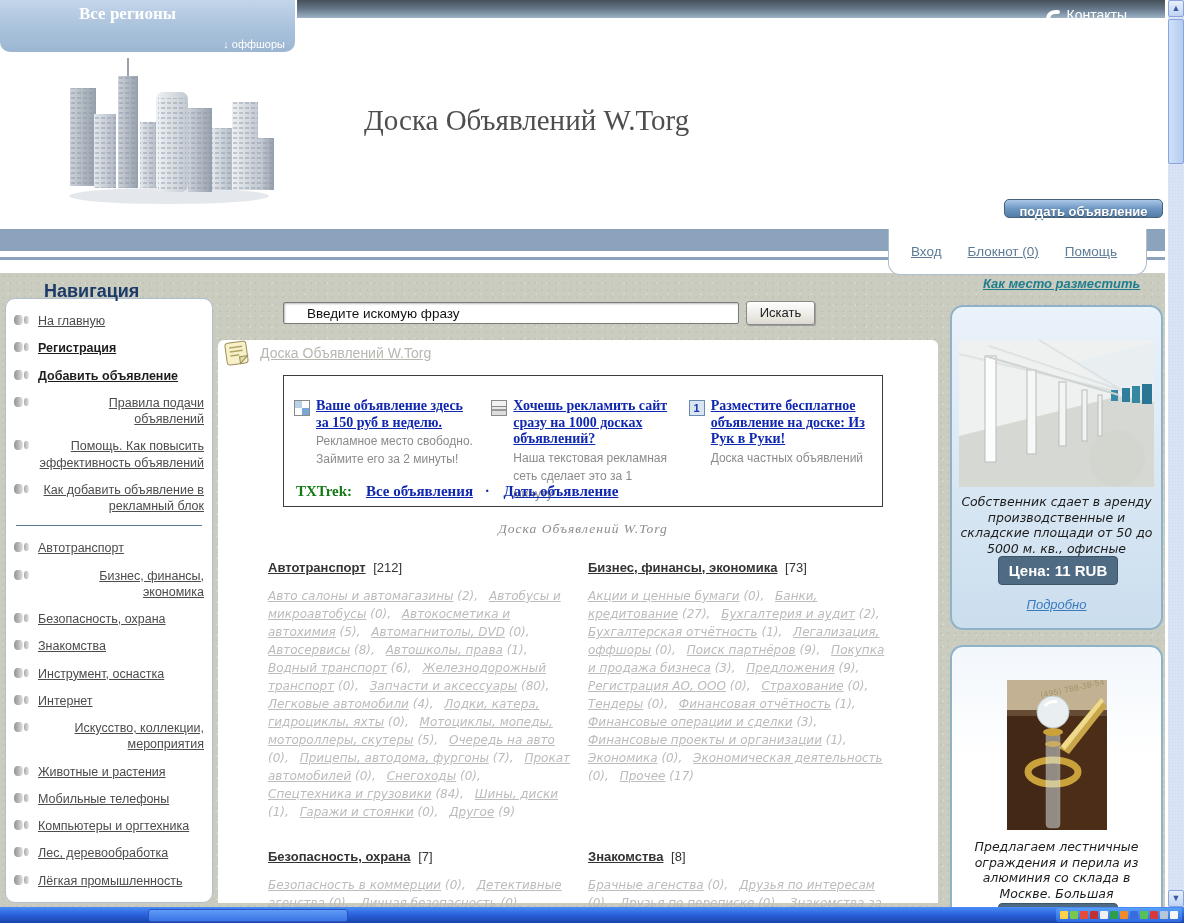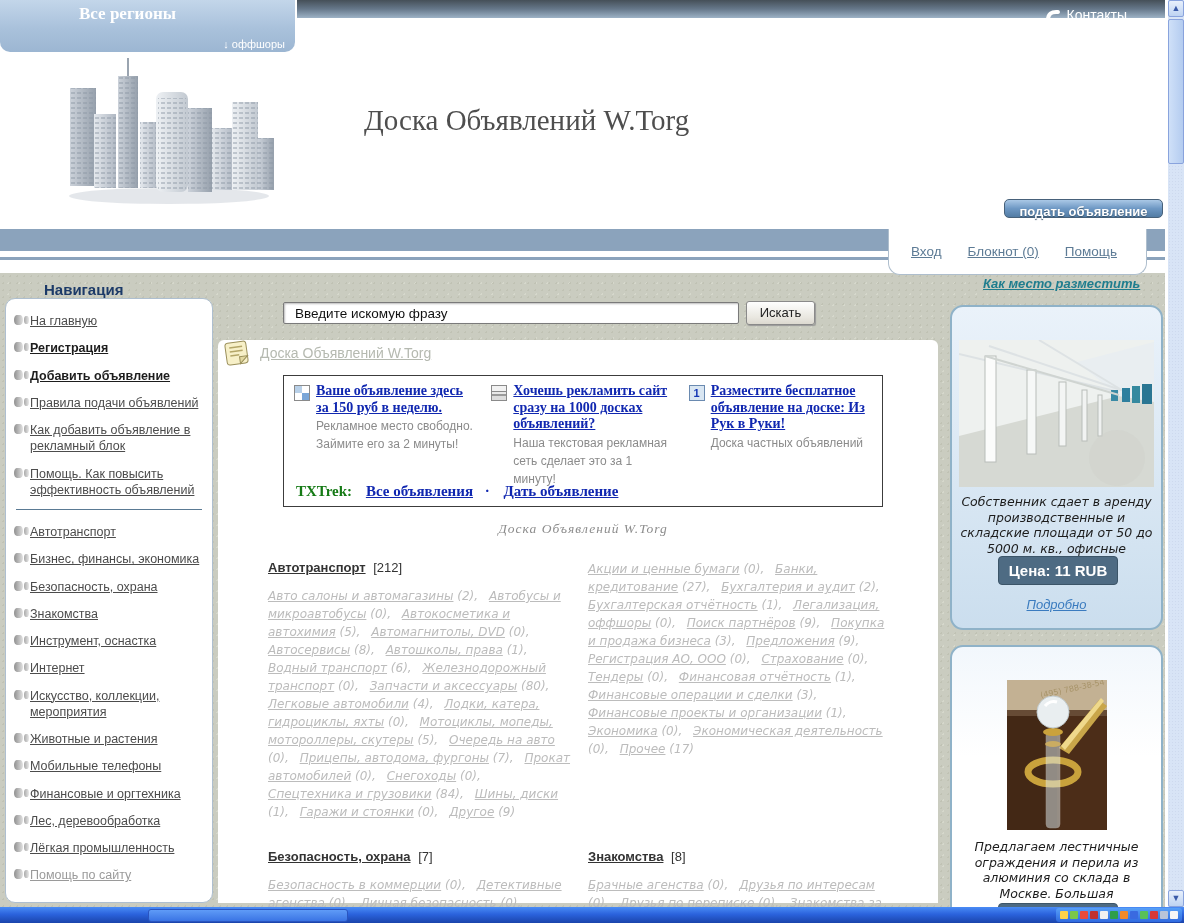--- a/index.html
+++ b/index.html
@@ -35,54 +35,54 @@
   .user-tab a { color:#5d7b95; font-size:13.5px; text-decoration:underline; cursor:pointer; }
 
   
   .content-bg { position:absolute; left:0; top:273px; width:1165px; height:634px;
     background-color:#caccc0;
     background-image:radial-gradient(#c0c2b4 1px, transparent 1px),
                      radial-gradient(#d6d8cc 1px, transparent 1px);
     background-size:7px 7px, 11px 11px; background-position:0 0, 3px 5px; }
   .place-here { position:absolute; left:983px; top:276px; font-size:13px; font-style:italic;
     font-weight:bold; color:#1f7d8e; text-decoration:underline; cursor:pointer; z-index:6; }
-  .nav-heading { position:absolute; left:8px; top:281px; font-size:15px; font-weight:bold; color:#1c3a68; z-index:6;padding-left:36px; }
+  .nav-heading { position:absolute; left:8px; top:281px; font-size:18px; font-weight:bold; color:#1c3a68; z-index:6;padding-left:36px; }
 
   
   .sidebar { position:absolute; left:5px; top:298px; width:208px; height:605px; background:#fff;
     border:1px solid #aebfd0; border-radius:10px; padding:14px 8px 8px 8px; z-index:4; overflow:hidden; }
-  .side-item { display:flex; gap:0; margin-bottom:11px; align-items:flex-start; }
+  .side-item { display:flex; gap:8px; margin-bottom:11px; align-items:flex-start;text-align:right; }
   .bullet { flex:0 0 16px; height:10px; position:relative; margin-top:2px; }
   .bullet::before { content:""; position:absolute; left:0; top:0; width:9px; height:10px;
     border-radius:3px/5px; background:linear-gradient(90deg,#8f8f8f,#e2e2e2); }
   .bullet::after { content:""; position:absolute; left:10px; top:1px; width:5px; height:8px;
     border-radius:2px/4px; background:linear-gradient(90deg,#a8a8a8,#e8e8e8); }
   .side-link { font-size:12.5px; color:#4c4c4c; text-decoration:underline; cursor:pointer; line-height:1.3; }
   .side-link[data-em="bold"] { color:#1d1d1d; font-weight:bold; }
   .side-link[data-em="muted"] { color:#9a9a9a; }
   .side-sep { border:none; border-top:1px solid #5a7a94; margin:6px 2px 14px 2px; }
 
   
   .main-panel { position:absolute; left:218px; top:340px; width:720px; height:563px;
     background:#fff; border-radius:6px 6px 0 0; z-index:3; }
 
   .search-input { position:absolute; left:283px; top:302px; width:456px; height:22px; z-index:6;
-    border:1px solid #7a7a7a; border-radius:2px; font-size:13.5px; padding:1px 11px; color:#111;
+    border:1px solid #7a7a7a; border-radius:2px; font-size:13.5px; padding:1px 23px; color:#111;
     font-family:"Liberation Sans", sans-serif; box-shadow:inset 1px 1px 2px #bbb; }
   .search-btn { position:absolute; left:746px; top:301px; width:69px; height:24px; z-index:6;
     background:linear-gradient(180deg,#fefefe,#e9e7e0 70%,#dcd9d0); border:1px solid #8a8a8a;
     border-radius:3px; font-size:13px; color:#222; text-align:center; line-height:22px; cursor:pointer;
     box-shadow:1px 1px 1px #999; }
 
   .breadcrumb { position:absolute; left:222px; top:338px; display:flex; align-items:center; gap:8px; z-index:6; }
   .crumb-link { font-size:14px; color:#b5b9b0; text-decoration:underline; cursor:pointer; }
 
   
   .adblock { position:absolute; left:283px; top:375px; width:600px; height:132px; background:#fff;
-    border:1px solid #3c3c3c; z-index:6; padding:7px 10px 4px 10px; }
+    border:1px solid #3c3c3c; z-index:6; padding:22px 10px 4px 10px; }
   .adcols { display:grid; grid-template-columns:1fr 1fr 1fr; column-gap:14px; }
   .ad { display:flex; gap:6px; }
   .ad-icon { flex:0 0 16px; height:16px; margin-top:2px; border:1px solid #8a8a8a; position:relative;
     font-size:11px; text-align:center; line-height:15px; }
   .ad-icon[data-icon="squares-icon"] { background:conic-gradient(#fff 0 25%, #7aa6d8 0 50%, #fff 0 75%, #b8d0e8 0); }
   .ad-icon[data-icon="printer-icon"] { background:linear-gradient(180deg,#f2f2f2 0 35%,#8a8a8a 0 45%,#e8e8e8 0 60%,#9a9a9a 0 70%,#ddd 0); }
   .ad-icon[data-icon="one-icon"] { background:#d9e6f2; border-color:#6a8ab0; color:#1637b4; font-weight:bold; }
   .ad-icon[data-icon="one-icon"]::after { content:"1"; }
   .ad-title { font-family:"Liberation Serif", serif; font-weight:bold; font-size:14px; color:#1027b0;
     text-decoration:underline; cursor:pointer; line-height:1.18; display:block; }
@@ -242,26 +242,26 @@
           <a class="side-link" data-em="bold">Добавить объявление</a>
         </div>
 
         <div class="side-item">
           <span class="bullet"></span>
           <a class="side-link" data-em="">Правила подачи объявлений</a>
         </div>
 
         <div class="side-item">
           <span class="bullet"></span>
+          <a class="side-link" data-em="">Помощь. Как повысить эффективность объявлений</a>
+        </div>
+
+        <div class="side-item">
+          <span class="bullet"></span>
           <a class="side-link" data-em="">Как добавить объявление в рекламный блок</a>
-        </div>
-
-        <div class="side-item">
-          <span class="bullet"></span>
-          <a class="side-link" data-em="">Помощь. Как повысить эффективность объявлений</a>
         </div>
       </div>
     <hr class="side-sep">
     <div>
 
         <div class="side-item">
           <span class="bullet"></span>
           <a class="side-link" data-em="">Автотранспорт</a>
         </div>
 
@@ -300,21 +300,21 @@
           <a class="side-link" data-em="">Животные и растения</a>
         </div>
 
         <div class="side-item">
           <span class="bullet"></span>
           <a class="side-link" data-em="">Мобильные телефоны</a>
         </div>
 
         <div class="side-item">
           <span class="bullet"></span>
-          <a class="side-link" data-em="">Финансовые и оргтехника</a>
+          <a class="side-link" data-em="">Компьютеры и оргтехника</a>
         </div>
 
         <div class="side-item">
           <span class="bullet"></span>
           <a class="side-link" data-em="">Лес, деревообработка</a>
         </div>
 
         <div class="side-item">
           <span class="bullet"></span>
           <a class="side-link" data-em="">Лёгкая промышленность</a>
@@ -427,20 +427,24 @@
           
             <span class="subcat"><a>Шины, диски</a> <span class="c">(1),</span></span>
           
             <span class="subcat"><a>Гаражи и стоянки</a> <span class="c">(0),</span></span>
           
             <span class="subcat"><a>Другое</a> <span class="c">(9)</span></span>
           </p>
       </section>
 
       <section class="cat">
+        <h3>
+          <a class="cat-title">Бизнес, финансы, экономика</a>
+          <span class="cat-count">[73]</span>
+        </h3>
         <p class="subcats">
           
         
             <span class="subcat"><a>Акции и ценные бумаги</a> <span class="c">(0),</span></span>
           
             <span class="subcat"><a>Банки, кредитование</a> <span class="c">(27),</span></span>
           
             <span class="subcat"><a>Бухгалтерия и аудит</a> <span class="c">(2),</span></span>
           
             <span class="subcat"><a>Бухгалтерская отчётность</a> <span class="c">(1),</span></span>

